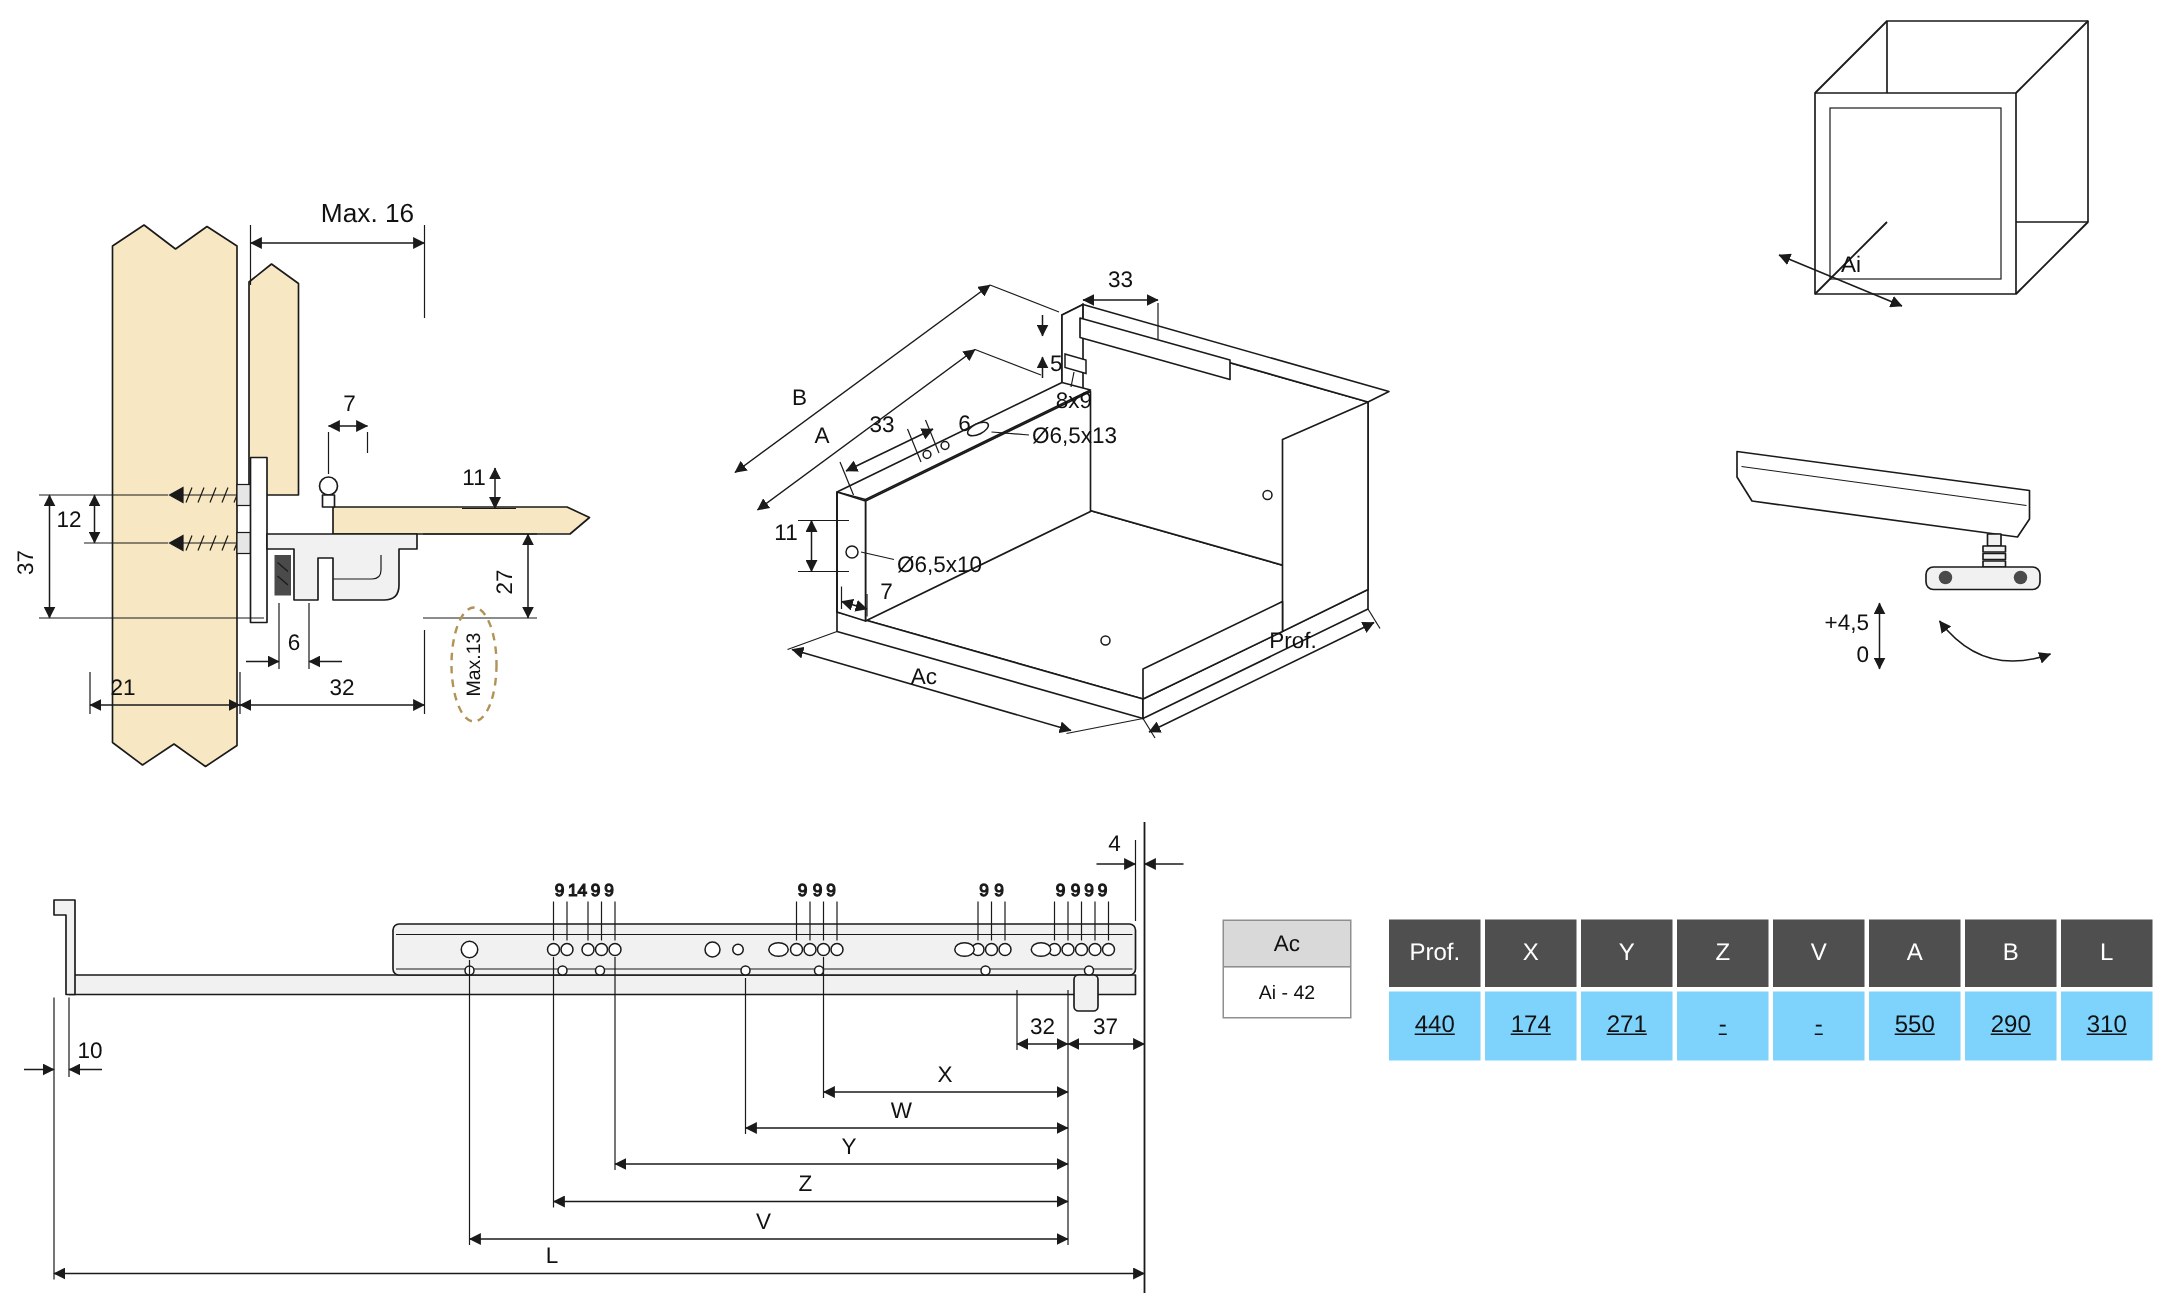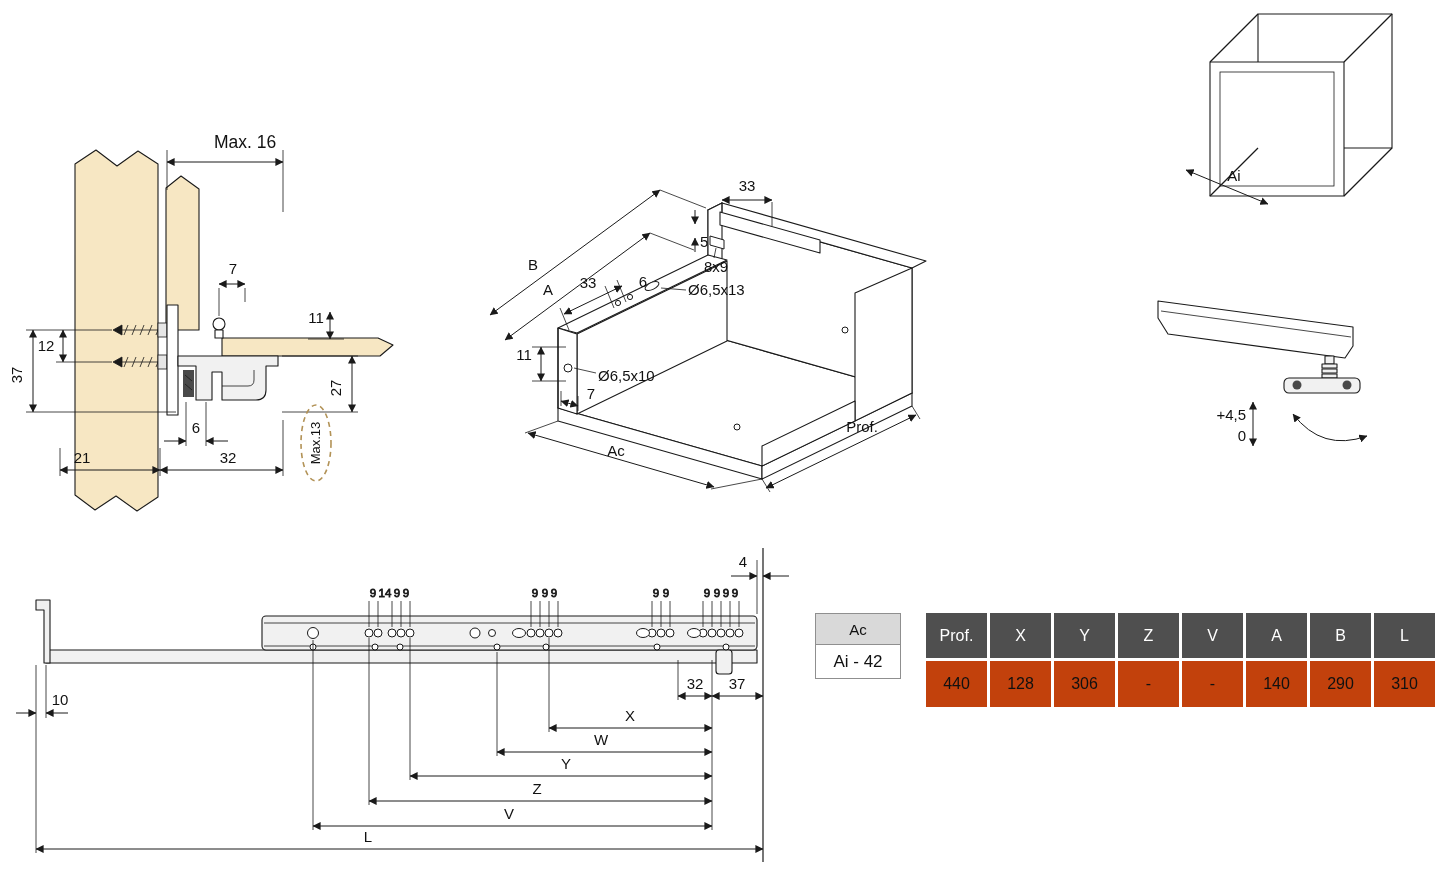--- a/index.html
+++ b/index.html
@@ -18,25 +18,25 @@
   .thin  { stroke:#1a1a1a; stroke-width:0.8; fill:none; }
   .dim   { stroke:#1a1a1a; stroke-width:1; fill:none; }
   .wood  { fill:#f7e7c3; stroke:#1a1a1a; stroke-width:1.1; stroke-linejoin:round; }
   .metal { fill:#f1f1f1; stroke:#1a1a1a; stroke-width:1.1; stroke-linejoin:round; }
   .white { fill:#ffffff; stroke:#1a1a1a; stroke-width:1.1; stroke-linejoin:round; }
   .hole  { fill:#ffffff; stroke:#1a1a1a; stroke-width:1; }
   .darkfill { fill:#4a4a4a; }
 
   .ac-table { position:absolute; left:815px; top:613px; width:86px; border:1px solid #8f8f8f; background:#fff; }
   .ac-table .hd { height:31px; background:#d9d9d9; border-bottom:1px solid #8f8f8f; display:flex; align-items:center; justify-content:center; font-size:15px; }
-  .ac-table .vl { height:33px; display:flex; align-items:center; justify-content:center; font-size:17px; }
+  .ac-table .vl { height:33px; display:flex; align-items:center; justify-content:center; font-size:13px; }
 
   .spec-table { position:absolute; left:926px; top:613px; display:grid; grid-template-columns:repeat(8,61px); gap:3px; background:#fff; }
   .spec-table .h { background:#4f4f4f; color:#fff; height:45px; display:flex; align-items:center; justify-content:center; font-size:16px; }
-  .spec-table .c { background:#c2410c; color:#111; height:46px; display:flex; align-items:center; justify-content:center; font-size:16px; }
+  .spec-table .c { background:#7dd3fc; color:#111; height:46px; display:flex; align-items:center; justify-content:center; font-size:16px;text-decoration:underline; }
 </style>
 </head>
 <body>
 
 <div class="canvas">
 
 <svg width="1445" height="872" viewBox="0 0 1445 872">
   <defs>
     <marker id="arw" viewBox="0 0 10 10" refX="9.5" refY="5" markerWidth="8" markerHeight="8" orient="auto-start-reverse">
       <path d="M0,0 L10,5 L0,10 Z" fill="#1a1a1a"></path>
@@ -426,22 +426,22 @@
 <div class="spec-table">
   <div class="h">Prof.</div>
   <div class="h">X</div>
   <div class="h">Y</div>
   <div class="h">Z</div>
   <div class="h">V</div>
   <div class="h">A</div>
   <div class="h">B</div>
   <div class="h">L</div>
   <div class="c">440</div>
-  <div class="c">128</div>
-  <div class="c">306</div>
+  <div class="c">174</div>
+  <div class="c">271</div>
   <div class="c">-</div>
   <div class="c">-</div>
-  <div class="c">140</div>
+  <div class="c">550</div>
   <div class="c">290</div>
   <div class="c">310</div>
 </div>
 
 </div>
 
 </body></html>

